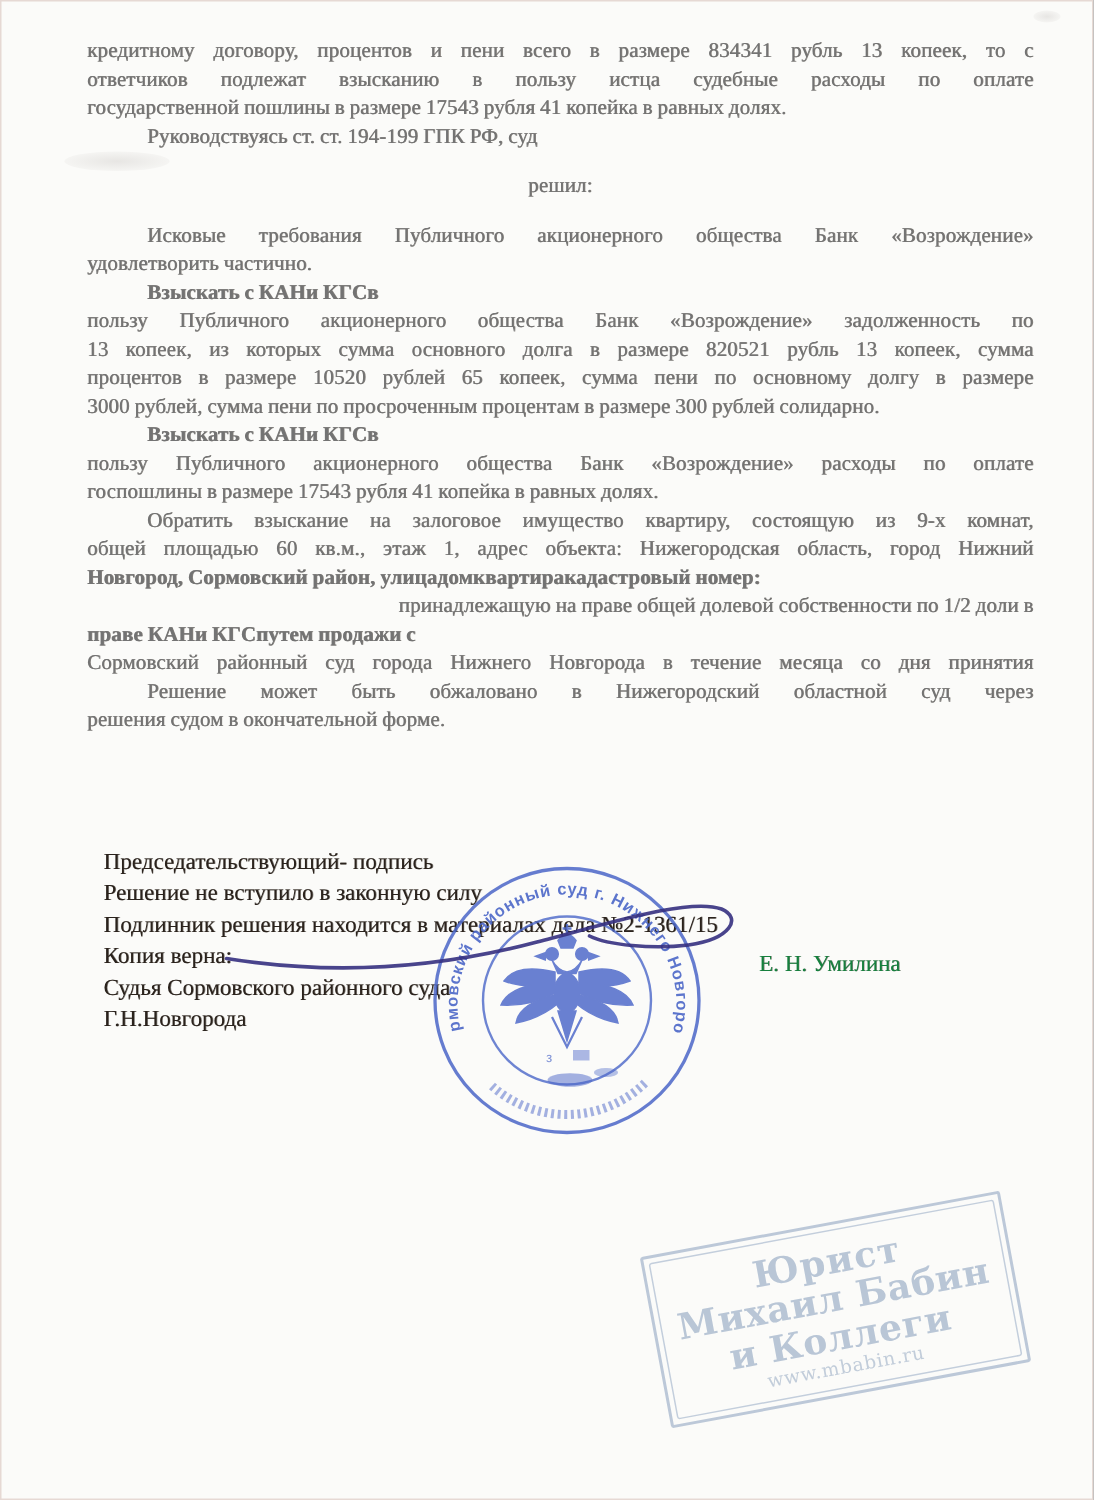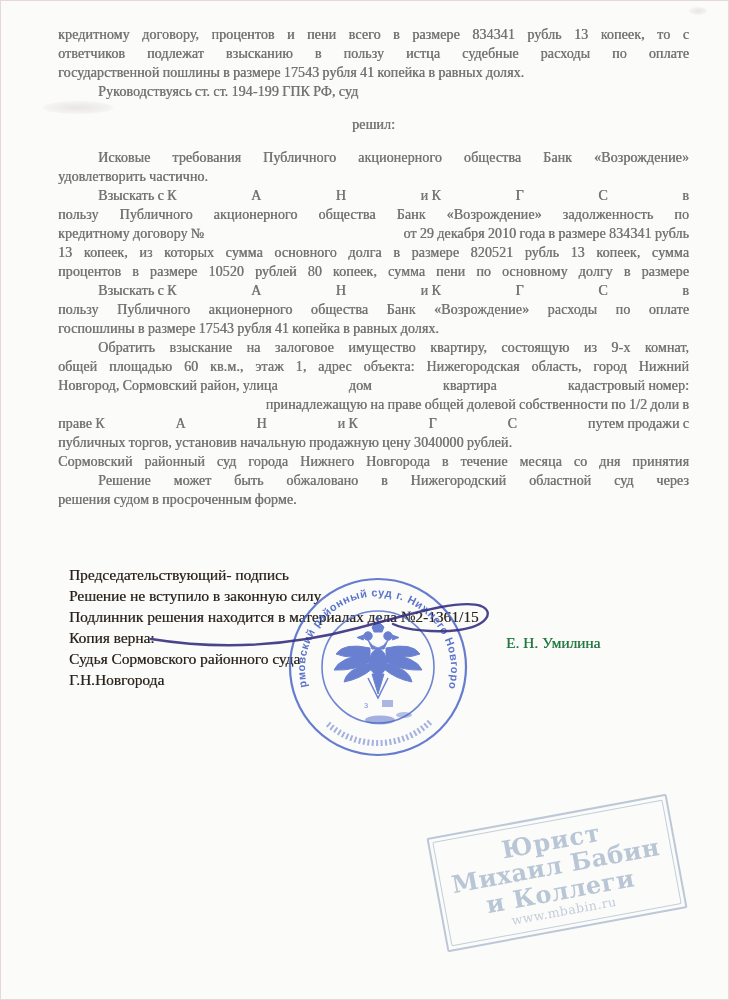--- a/index.html
+++ b/index.html
@@ -21,21 +21,21 @@
     text-shadow:0.45px 0.3px 0.35px rgba(42,34,28,0.55);
     letter-spacing:0.1px;
     word-spacing:-0.4px;
   }
   .line { white-space:nowrap; }
   .j { text-align:justify; text-align-last:justify; white-space:normal; }
   .l { text-align:center;  text-align-last:left; }
   .c { text-align:center; text-align-last:center; }
   .r { text-align:center; text-align-last:right; }
   .indent { padding-left:40px; }
-  .gap { display:flex; justify-content:space-between; }
+  .gap { display:flex; justify-content:flex-start;font-weight:bold; }
   .gap span { display:inline-block; }
   
   #closing {
     position:absolute; left:68px; top:543px;
     font-size:15.4px; line-height:21px;
     color:#2a221c;
     text-shadow:0.45px 0.3px 0.35px rgba(42,34,28,0.55);
     margin-top:20px;
   }
   #judge-name {
@@ -84,26 +84,23 @@
       <div class="line indent gap">
         <span>Взыскать с К</span>
         <span>А</span>
         <span>Н</span>
         <span>и К</span>
         <span>Г</span>
         <span>С</span>
         <span>в</span>
       </div>
       <div class="line j">пользу Публичного акционерного общества Банк «Возрождение» задолженность по</div>
-      <div class="line gap">
-        <span>кредитному договору №</span>
-        <span>от 29 декабря 2010 года в размере 834341 рубль</span>
-      </div>
       <div class="line j">13 копеек, из которых сумма основного долга в размере 820521 рубль 13 копеек, сумма</div>
-      <div class="line j">процентов в размере 10520 рублей 80 копеек, сумма пени по основному долгу в размере</div>
+      <div class="line j">процентов в размере 10520 рублей 65 копеек, сумма пени по основному долгу в размере</div>
+      <div class="line l">3000 рублей, сумма пени по просроченным процентам в размере 300 рублей солидарно.</div>
       <div class="line indent gap">
         <span>Взыскать с К</span>
         <span>А</span>
         <span>Н</span>
         <span>и К</span>
         <span>Г</span>
         <span>С</span>
         <span>в</span>
       </div>
       <div class="line j">пользу Публичного акционерного общества Банк «Возрождение» расходы по оплате</div>
@@ -119,24 +116,23 @@
       <div class="line r">принадлежащую на праве общей долевой собственности по 1/2 доли в</div>
       <div class="line gap">
         <span>праве К</span>
         <span>А</span>
         <span>Н</span>
         <span>и К</span>
         <span>Г</span>
         <span>С</span>
         <span>путем продажи с</span>
       </div>
-      <div class="line l">публичных торгов, установив начальную продажную цену 3040000 рублей.</div>
       <div class="line j">Сормовский районный суд города Нижнего Новгорода в течение месяца со дня принятия</div>
       <div class="line indent j">Решение может быть обжаловано в Нижегородский областной суд через</div>
-      <div class="line l">решения судом в просроченным форме.</div>
+      <div class="line l">решения судом в окончательной форме.</div>
     </div>
 
   <div id="closing">
       <div>Председательствующий- подпись</div>
       <div>Решение не вступило в законную силу</div>
       <div>Подлинник решения находится в материалах дела №2-1361/15</div>
       <div>Копия верна:</div>
       <div>Судья Сормовского районного суда</div>
       <div>Г.Н.Новгорода</div>
     </div>

